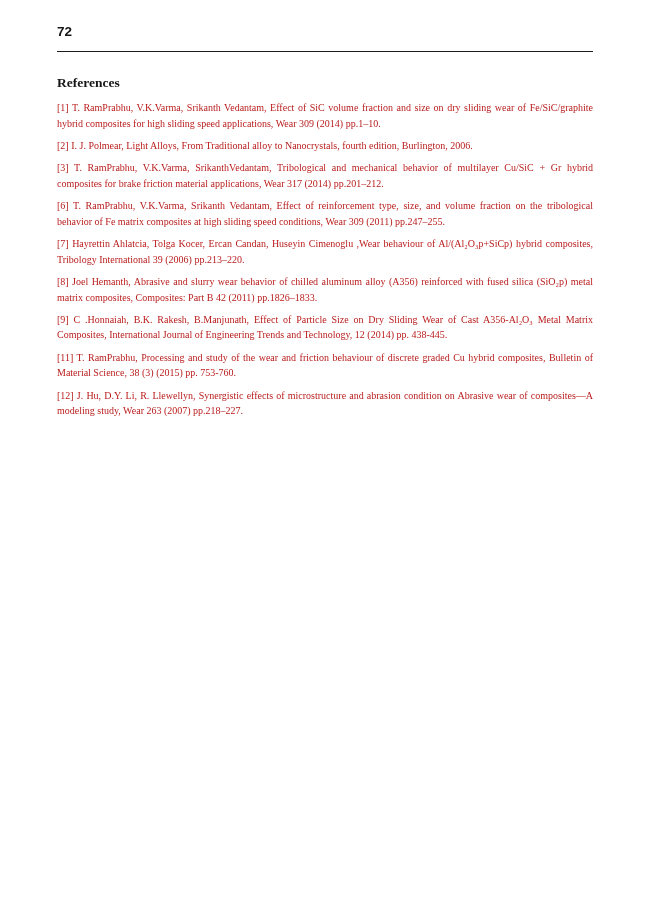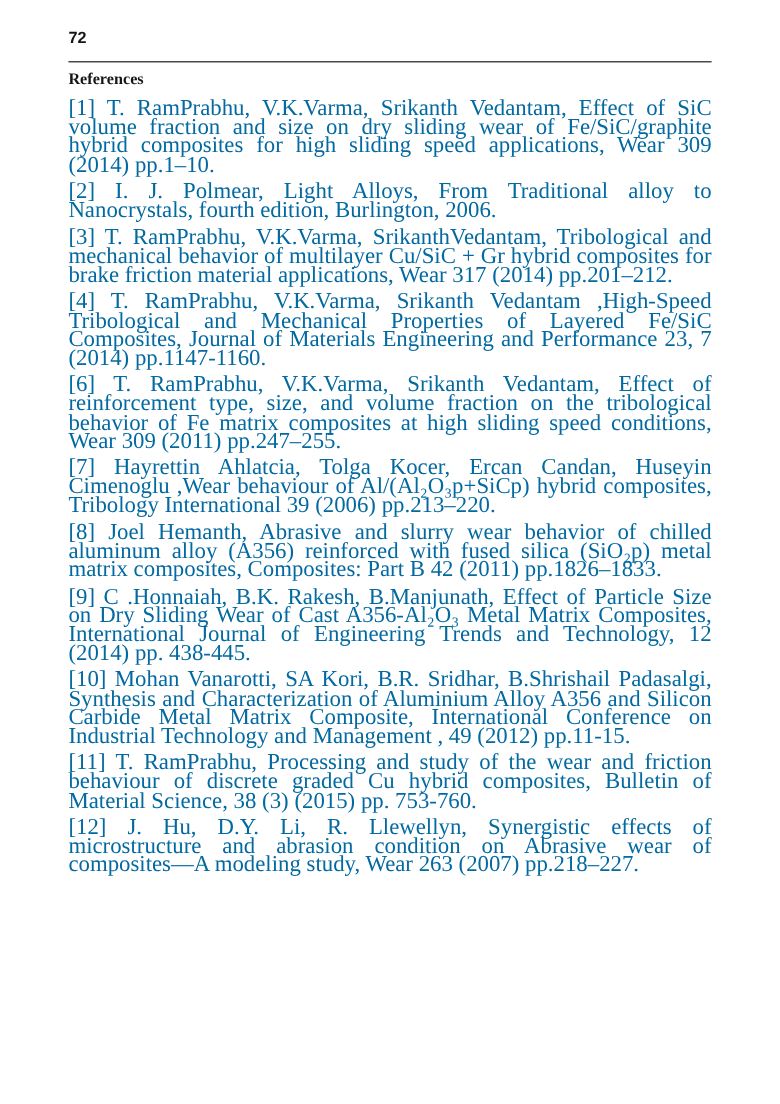--- a/index.html
+++ b/index.html
@@ -38,55 +38,53 @@
   }
   .header-rule {
     border: none;
     border-top: 1.6px solid #1d1d1d;
     margin: 12px 0 0 0;
   }
   .content {
     font-family: "Liberation Serif", "DejaVu Serif", serif;
   }
   .refs-heading {
-    margin: 6px 0 9px 0;
+    margin: 23px 0 9px 0;
     font-family: "Liberation Serif", "DejaVu Serif", serif;
     font-weight: 700;
     font-size: 13.5px;
     color: #161616;
   }
   .ref {
     margin: 0 0 6.5px 0;
-    font-size: 19px;
+    font-size: 10px;
     line-height: 15.7px;
     text-align: justify;
-    color: #0369a1;
+    color: #b91c1c;
   }
 </style>
 </head>
 <body>
 
 <div class="page">
 
   <header class="running-header">
     <span class="page-num">72</span>
     <span class="header-spacer"></span>
   </header>
 
   <hr class="header-rule">
 
   <main class="content">
     <h2 class="refs-heading">References</h2>
 
     <p class="ref">[1] T. RamPrabhu, V.K.Varma, Srikanth Vedantam, Effect of SiC volume fraction and size on dry sliding wear of Fe/SiC/graphite hybrid composites for high sliding speed applications, Wear 309 (2014) pp.1–10.</p>
     <p class="ref">[2] I. J. Polmear, Light Alloys, From Traditional alloy to Nanocrystals, fourth edition, Burlington, 2006.</p>
     <p class="ref">[3] T. RamPrabhu, V.K.Varma, SrikanthVedantam, Tribological and mechanical behavior of multilayer Cu/SiC + Gr hybrid composites for brake friction material applications, Wear 317 (2014) pp.201–212.</p>
-    <p class="ref">[4] T. RamPrabhu, V.K.Varma, Srikanth Vedantam ,High-Speed Tribological and Mechanical Properties of Layered Fe/SiC Composites, Journal of Materials Engineering and Performance 23, 7 (2014) pp.1147-1160.</p>
     <p class="ref">[6] T. RamPrabhu, V.K.Varma, Srikanth Vedantam, Effect of reinforcement type, size, and volume fraction on the tribological behavior of Fe matrix composites at high sliding speed conditions, Wear 309 (2011) pp.247–255.</p>
     <p class="ref">[7] Hayrettin Ahlatcia, Tolga Kocer, Ercan Candan, Huseyin Cimenoglu ,Wear behaviour of Al/(Al₂O₃p+SiCp) hybrid composites, Tribology International 39 (2006) pp.213–220.</p>
     <p class="ref">[8] Joel Hemanth, Abrasive and slurry wear behavior of chilled aluminum alloy (A356) reinforced with fused silica (SiO₂p) metal matrix composites, Composites: Part B 42 (2011) pp.1826–1833.</p>
     <p class="ref">[9] C .Honnaiah, B.K. Rakesh, B.Manjunath, Effect of Particle Size on Dry Sliding Wear of Cast A356-Al₂O₃ Metal Matrix Composites, International Journal of Engineering Trends and Technology, 12 (2014) pp. 438-445.</p>
-    <p class="ref">[10] Mohan Vanarotti, SA Kori, B.R. Sridhar, B.Shrishail Padasalgi, Synthesis and Characterization of Aluminium Alloy A356 and Silicon Carbide Metal Matrix Composite, International Conference on Industrial Technology and Management , 49 (2012) pp.11-15.</p>
     <p class="ref">[11] T. RamPrabhu, Processing and study of the wear and friction behaviour of discrete graded Cu hybrid composites, Bulletin of Material Science, 38 (3) (2015) pp. 753-760.</p>
     <p class="ref">[12] J. Hu, D.Y. Li, R. Llewellyn, Synergistic effects of microstructure and abrasion condition on Abrasive wear of composites—A modeling study, Wear 263 (2007) pp.218–227.</p>
   </main>
 
 </div>
 
 </body></html>

